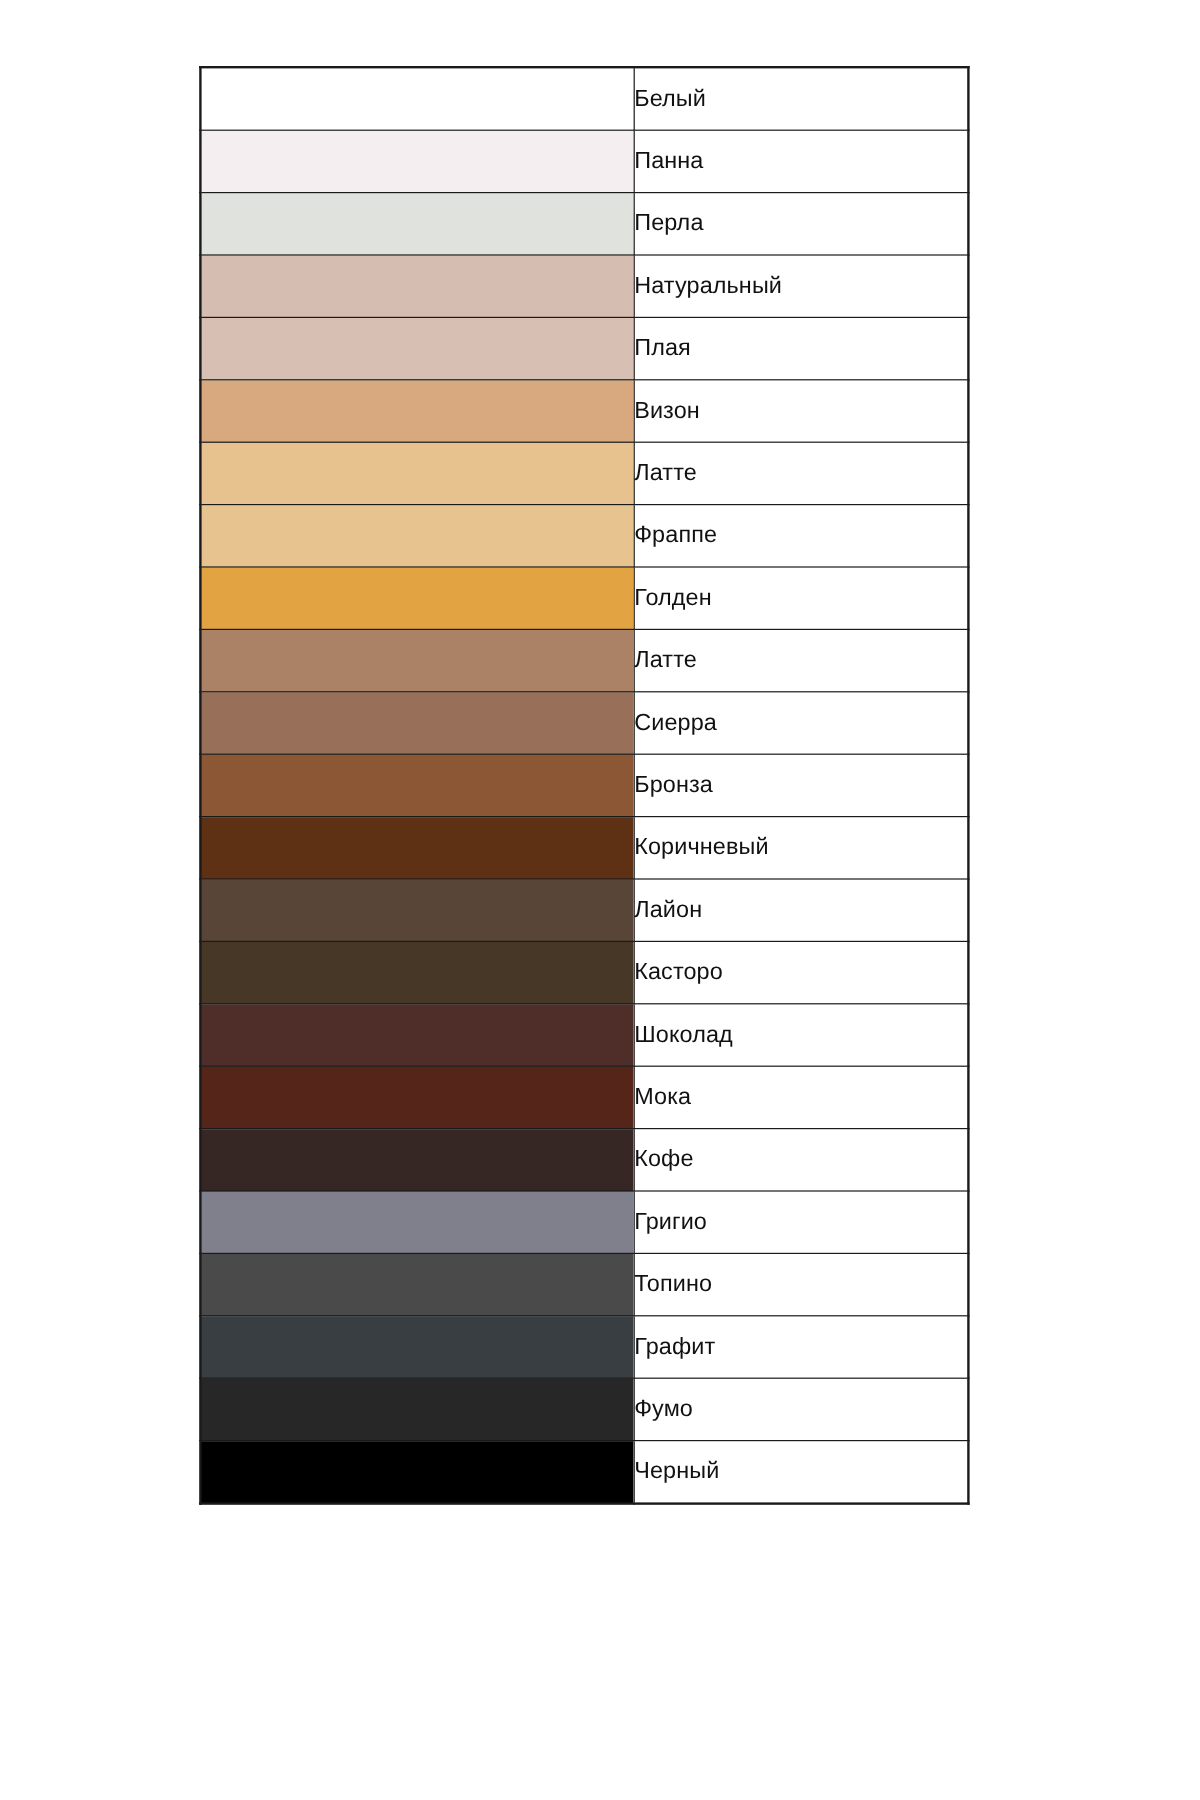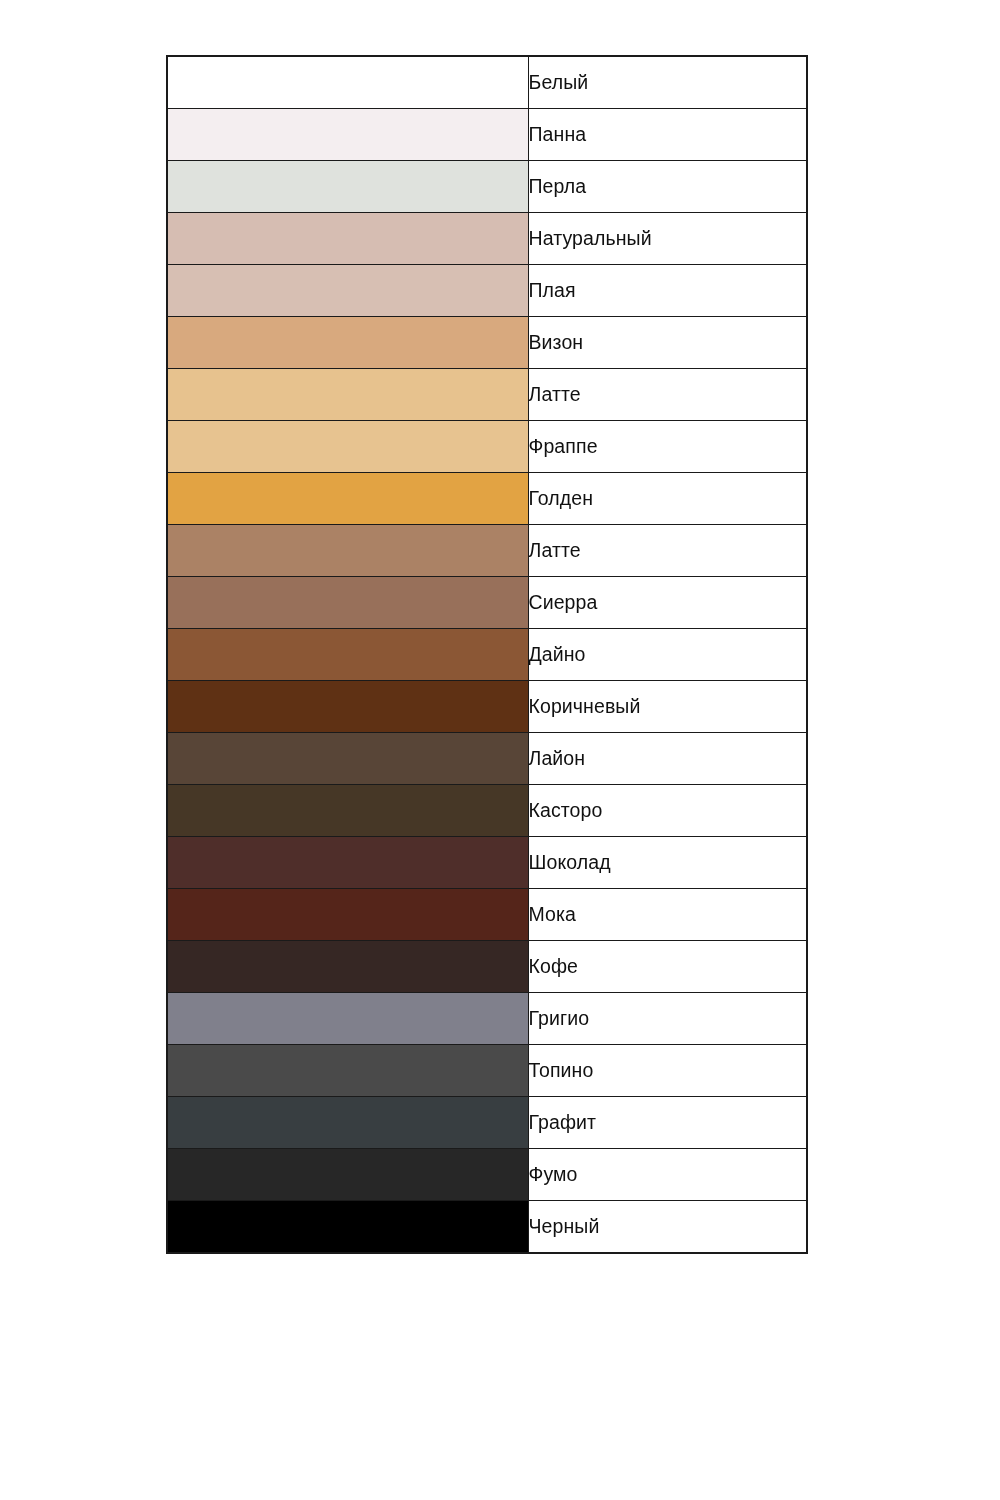--- a/index.html
+++ b/index.html
@@ -97,21 +97,21 @@
         <tr>
           <td class="swatch-cell" style="background: rgb(171, 130, 101);"></td>
           <td class="name-cell">Латте</td>
         </tr>
         <tr>
           <td class="swatch-cell" style="background: rgb(152, 112, 90);"></td>
           <td class="name-cell">Сиерра</td>
         </tr>
         <tr>
           <td class="swatch-cell" style="background: rgb(139, 87, 53);"></td>
-          <td class="name-cell">Дайно</td>
+          <td class="name-cell">Бронза</td>
         </tr>
         <tr>
           <td class="swatch-cell" style="background: rgb(95, 49, 20);"></td>
           <td class="name-cell">Коричневый</td>
         </tr>
         <tr>
           <td class="swatch-cell" style="background: rgb(88, 69, 55);"></td>
           <td class="name-cell">Лайон</td>
         </tr>
         <tr>

